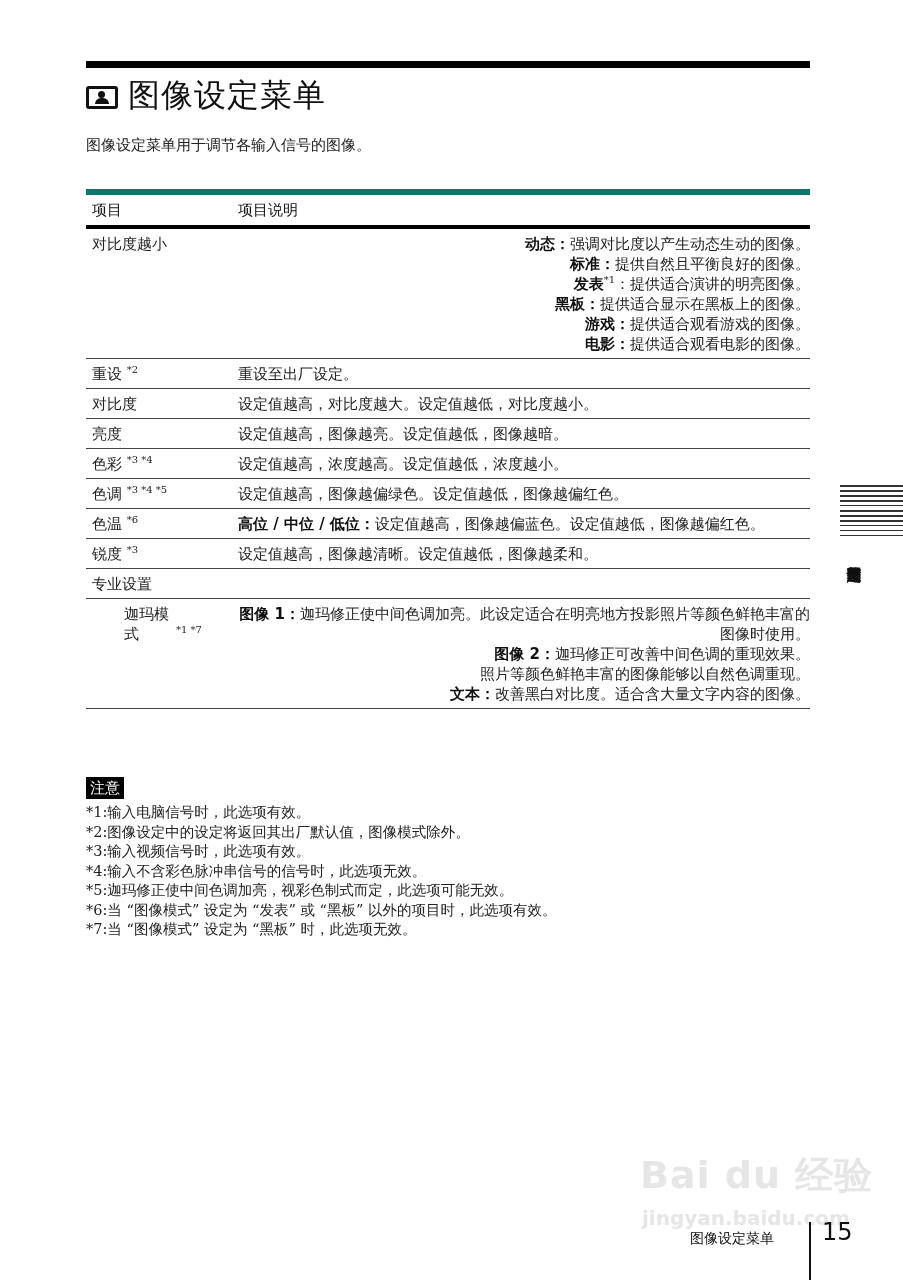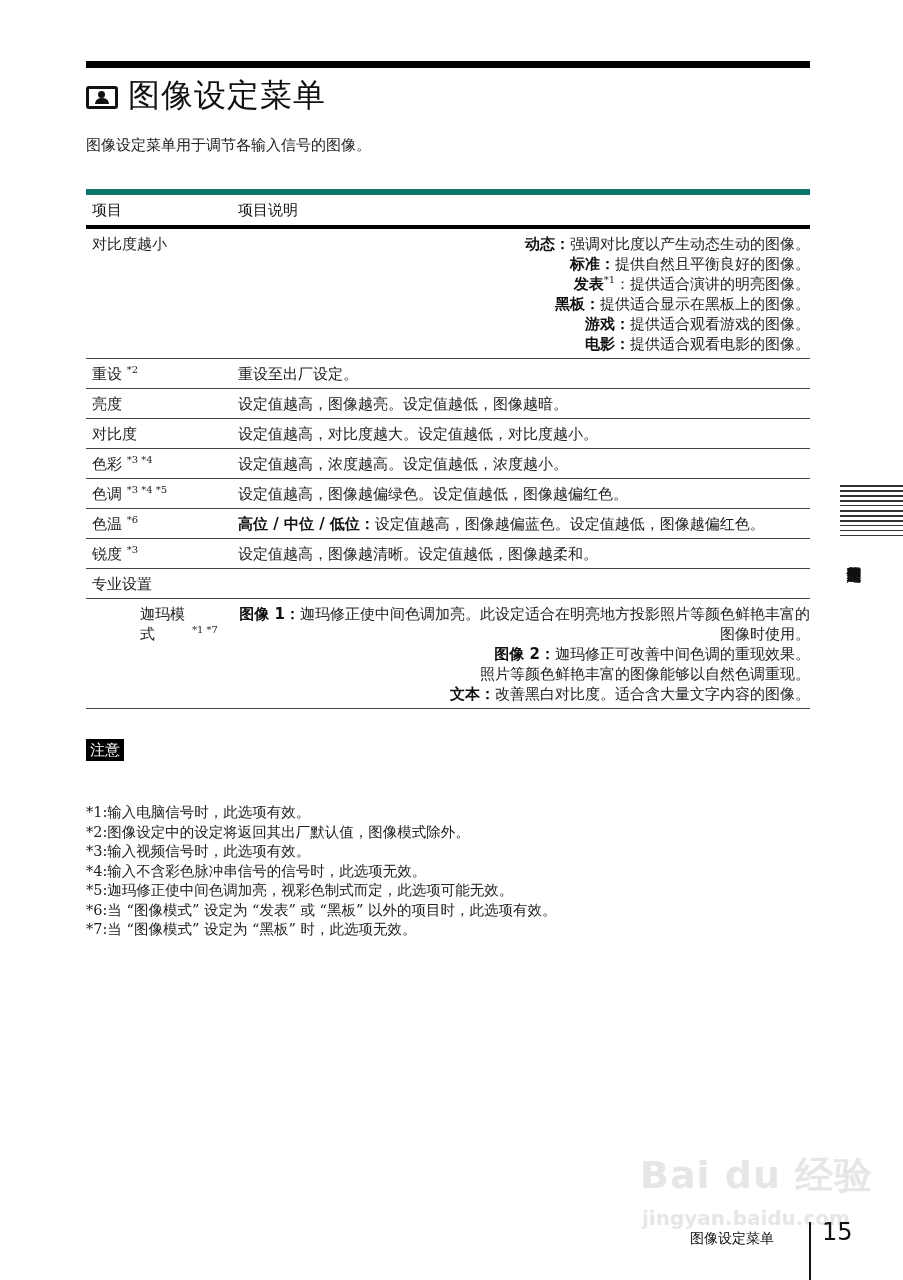--- a/index.html
+++ b/index.html
@@ -49,21 +49,21 @@
     table.menu td.item { width: 140px; }
     table.menu td.item.sub { padding-left: 38px; width: 108px; }
     table.menu tr.sub-head td { border-bottom: none; }
     .sub-border { border-top: 1.5px solid #444 !important; }
     .lead {
       font-family: "DejaVu Sans", "Liberation Sans", sans-serif; font-weight: bold; color: #111;
     }
     sup { font-size: 10px; vertical-align: super; line-height: 0; }
     .line { display: block; text-align: right; }
     .note-badge {
-      position: absolute; left: 86px; top: 739px; background: #000; color: #fff;
+      position: absolute; left: 86px; top: 777px; background: #000; color: #fff;
       font-family: "DejaVu Sans", "Liberation Sans", sans-serif; font-size: 15px;
       padding: 1px 4px; line-height: 20px;
     }
     .notes {
       position: absolute; left: 86px; top: 803px; font-size: 14.5px; line-height: 19.5px; color: #222;
     }
     .notes .note { display: block; white-space: nowrap; }
     .side-tab-lines {
       position: absolute; left: 840px; top: 485px; width: 63px; height: 52px;
       background: repeating-linear-gradient(to bottom, #333 0 1.5px, #fff 1.5px 5px);
@@ -126,30 +126,30 @@
         <span class="line"><span class="lead">电影：</span><span>提供适合观看电影的图像。</span></span>
       </td>
     </tr>
 
     <tr>
       <td class="item"><span>重设</span> <sup>*2</sup></td>
       <td><span>重设至出厂设定。</span></td>
     </tr>
 
     <tr>
+      <td class="item"><span>对比度</span></td>
+      <td><span>设定值越高，对比度越大。设定值越低，对比度越小。</span></td>
+    </tr>
+
+    <tr>
       <td class="item"><span>亮度</span></td>
       <td><span>设定值越高，图像越亮。设定值越低，图像越暗。</span></td>
     </tr>
 
     <tr>
-      <td class="item"><span>对比度</span></td>
-      <td><span>设定值越高，对比度越大。设定值越低，对比度越小。</span></td>
-    </tr>
-
-    <tr>
       <td class="item"><span>色彩</span> <sup>*3 *4</sup></td>
       <td><span>设定值越高，浓度越高。设定值越低，浓度越小。</span></td>
     </tr>
 
     <tr>
       <td class="item"><span>色调</span> <sup>*3 *4 *5</sup></td>
       <td><span>设定值越高，图像越偏绿色。设定值越低，图像越偏红色。</span></td>
     </tr>
 
     <tr>
@@ -160,21 +160,21 @@
     <tr>
       <td class="item"><span>锐度</span> <sup>*3</sup></td>
       <td><span>设定值越高，图像越清晰。设定值越低，图像越柔和。</span></td>
     </tr>
 
     <tr class="sub-head">
       <td class="item" colspan="2" style="border-bottom:none;"><span>专业设置</span></td>
     </tr>
 
     <tr class="sub-row">
-      <td class="item sub sub-border" style="border-top:1.5px solid #444;"><span style="display:inline-block;width:52px;word-break:break-all;margin-left:16px;">迦玛模式</span><sup>*1 *7</sup></td>
+      <td class="item sub sub-border" style="border-top:1.5px solid #444;"><span style="display:inline-block;width:52px;word-break:break-all;">迦玛模式</span><sup>*1 *7</sup></td>
       <td class="sub-border" style="border-top:1.5px solid #444;">
         <span class="line"><span class="lead">图像 1：</span><span>迦玛修正使中间色调加亮。此设定适合在明亮地方投影照片等颜色鲜艳丰富的图像时使用。</span></span>
         <span class="line"><span class="lead">图像 2：</span><span>迦玛修正可改善中间色调的重现效果。</span></span>
         <span class="line"><span>照片等颜色鲜艳丰富的图像能够以自然色调重现。</span></span>
         <span class="line"><span class="lead">文本：</span><span>改善黑白对比度。适合含大量文字内容的图像。</span></span>
       </td>
     </tr>
   </tbody>
 </table>
 

